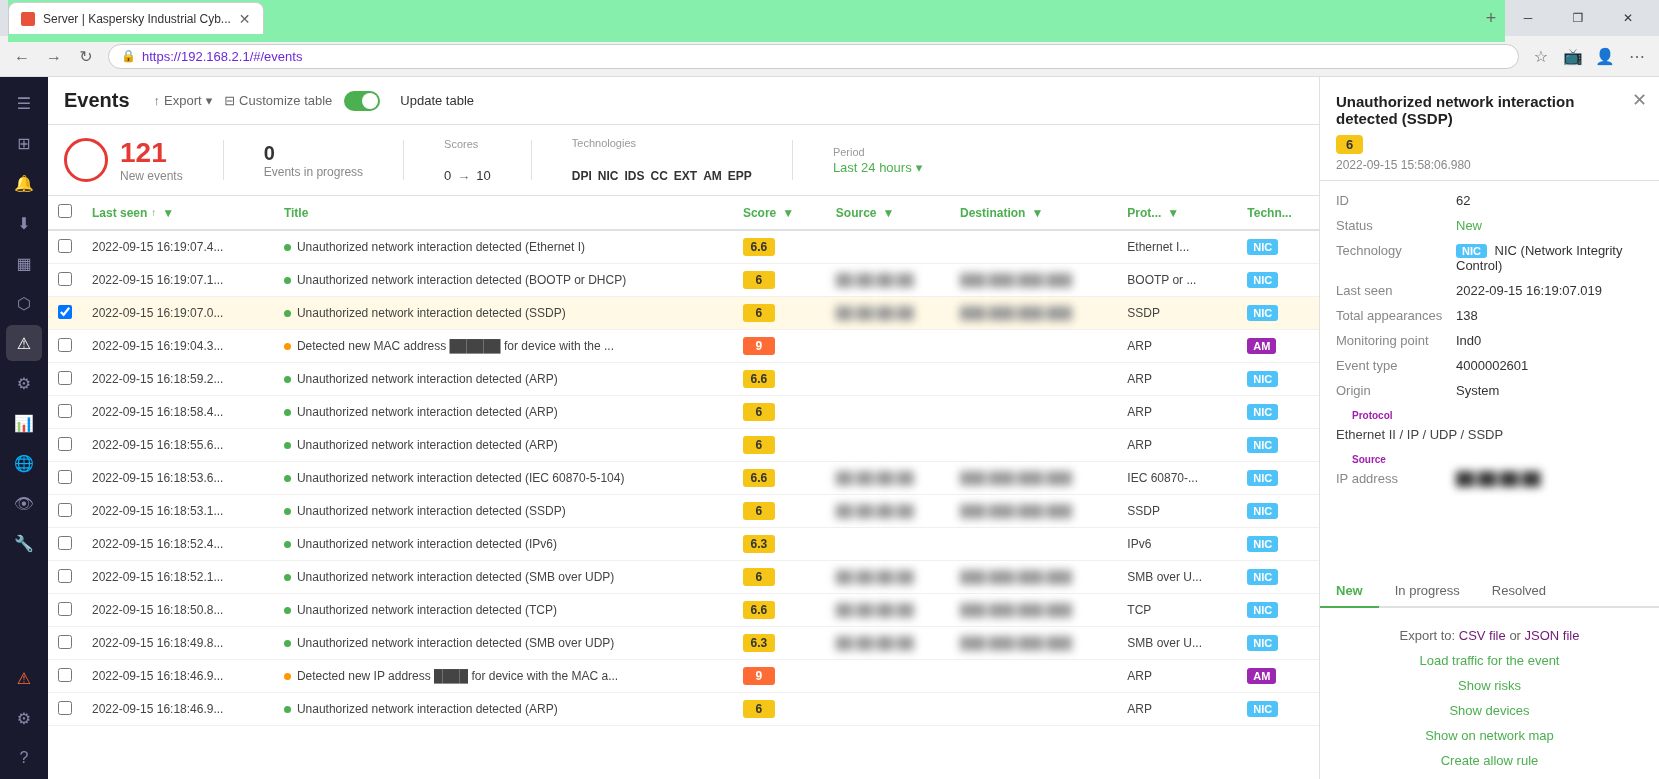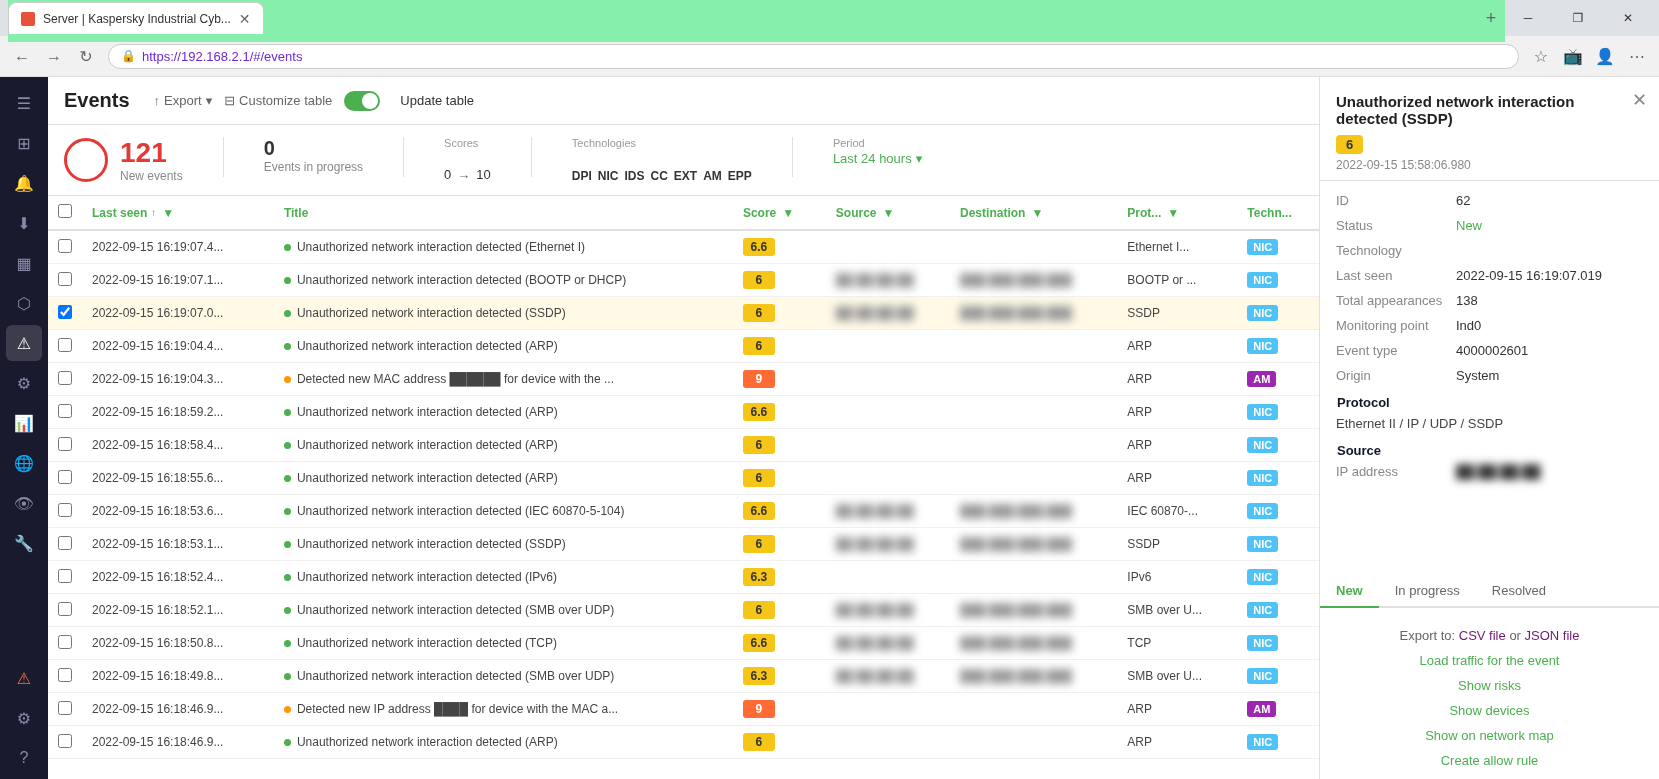--- a/index.html
+++ b/index.html
@@ -41,21 +41,21 @@
     .top-bar { display: flex; align-items: center; padding: 12px 16px; border-bottom: 1px solid #e0e0e0; gap: 16px; }
     .page-title { font-size: 20px; font-weight: 600; color: #222; }
     .toolbar-actions { display: flex; align-items: center; gap: 12px; margin-left: 8px; }
     .export-btn { display: flex; align-items: center; gap: 4px; color: #666; cursor: pointer; font-size: 13px; border: none; background: none; }
     .customize-btn { display: flex; align-items: center; gap: 4px; color: #666; cursor: pointer; font-size: 13px; border: none; background: none; }
     .update-toggle { display: flex; align-items: center; gap: 20px; cursor: pointer; }
     .toggle-switch { width: 36px; height: 20px; background: #4caf50; border-radius: 10px; position: relative; }
     .toggle-knob { width: 16px; height: 16px; background: #fff; border-radius: 50%; position: absolute; top: 2px; right: 2px; }
 
     
-    .stats-bar { display: flex; align-items: flex-start; padding: 12px 16px; border-bottom: 1px solid #e0e0e0; gap: 40px; }
+    .stats-bar { display: flex; align-items: center; padding: 12px 16px; border-bottom: 1px solid #e0e0e0; gap: 40px; }
     .stat-circle { width: 44px; height: 44px; border: 3px solid #e53935; border-radius: 50%; flex-shrink: 0; }
     .stat-count { font-size: 28px; font-weight: 700; color: #e53935; }
     .stat-label { font-size: 12px; color: #888; }
     .stat-divider { width: 1px; height: 40px; background: #e0e0e0; }
     .scores-block { display: flex; flex-direction: column; gap: 18px; }
     .scores-title { font-size: 11px; color: #999; }
     .scores-range { display: flex; align-items: center; gap: 6px; font-size: 13px; }
     .scores-arrow { color: #666; }
     .tech-block { display: flex; flex-direction: column; gap: 20px; }
     .tech-title { font-size: 11px; color: #999; }
@@ -90,21 +90,21 @@
     .panel-title { font-size: 15px; font-weight: 600; color: #222; margin-bottom: 8px; padding-right: 20px; }
     .panel-close { position: absolute; top: 12px; right: 12px; cursor: pointer; color: #888; font-size: 18px; border: none; background: none; }
     .score-pill { display: inline-block; background: #f5c518; color: #333; font-weight: 700; font-size: 13px; padding: 2px 10px; border-radius: 4px; }
     .panel-timestamp { font-size: 12px; color: #888; margin-top: 4px; }
     .panel-body { padding: 12px 16px; flex: 1; }
     .panel-field { display: flex; margin-bottom: 10px; font-size: 13px; }
     .field-label { color: #888; width: 120px; flex-shrink: 0; }
     .field-value { color: #333; font-weight: 500; }
     .field-value.green-text { color: #4caf50; }
     .badge-inline { display: inline-block; padding: 1px 6px; border-radius: 3px; font-size: 11px; font-weight: 600; color: #fff; background: #4fc3f7; margin-right: 4px; }
-    .section-title { font-size: 13px; font-weight: 700; color: #0f172a; margin: 12px 1px 6px; }
+    .section-title { font-size: 10px; font-weight: 700; color: #a21caf; margin: 12px 16px 6px; }
     .panel-tabs { display: flex; border-bottom: 2px solid #e0e0e0; margin-bottom: 12px; }
     .panel-tab { padding: 8px 16px; font-size: 13px; cursor: pointer; color: #666; border-bottom: 2px solid transparent; margin-bottom: -2px; }
     .panel-tab.active { color: #4caf50; border-bottom-color: #4caf50; font-weight: 600; }
     .panel-actions { padding: 8px 16px 16px; display: flex; flex-direction: column; gap: 10px; }
     .panel-action-text { color: #4caf50; font-size: 13px; cursor: pointer; text-align: center; }
     .export-links { text-align: center; font-size: 13px; color: #666; }
     .export-links a { color: #701a75; cursor: pointer; }
   </style>
 </head>
 <body>
@@ -329,36 +329,20 @@
       </td>
       <td><span style="filter:blur(4px); color:#999;">██.██.██.██</span></td>
       <td><span style="filter:blur(4px); color:#999;">███.███.███.███</span></td>
       <td>SSDP</td>
       <td><span class="nic-badge">NIC</span></td>
     </tr>
             <tr>
       <td class="checkbox-cell">
         <input type="checkbox" class="row-checkbox" style="">
       </td>
-      <td>2022-09-15 16:19:04.4...</td>
-      <td>
-        <span class="event-dot"></span>Unauthorized network interaction detected (ARP)
-      </td>
-      <td>
-        <span style="display:inline-block; padding:2px 7px; border-radius:3px; font-size:12px; font-weight:600; background:#f5c518; color:#333; min-width:32px; text-align:center;">6</span>
-      </td>
-      <td><span></span></td>
-      <td><span></span></td>
-      <td>ARP</td>
-      <td><span class="nic-badge">NIC</span></td>
-    </tr>
-            <tr>
-      <td class="checkbox-cell">
-        <input type="checkbox" class="row-checkbox" style="">
-      </td>
       <td>2022-09-15 16:19:04.3...</td>
       <td>
         <span class="event-dot orange"></span>Detected new MAC address ██████ for device with the ...
       </td>
       <td>
         <span style="display:inline-block; padding:2px 7px; border-radius:3px; font-size:12px; font-weight:600; background:#ff6b35; color:#fff; min-width:32px; text-align:center;">9</span>
       </td>
       <td><span></span></td>
       <td><span></span></td>
       <td>ARP</td>
@@ -558,20 +542,24 @@
       <div class="panel-field">
         <span class="field-label">ID</span>
         <span class="field-value">62</span>
       </div>
       <div class="panel-field">
         <span class="field-label">Status</span>
         <span class="field-value green-text">New</span>
       </div>
       <div class="panel-field">
         <span class="field-label">Technology</span>
+        <span class="field-value">
+          <span class="badge-inline">NIC</span>
+          <span>NIC (Network Integrity Control)</span>
+        </span>
       </div>
       <div class="panel-field">
         <span class="field-label">Last seen</span>
         <span class="field-value">2022-09-15 16:19:07.019</span>
       </div>
       <div class="panel-field">
         <span class="field-label">Total appearances</span>
         <span class="field-value">138</span>
       </div>
       <div class="panel-field">

